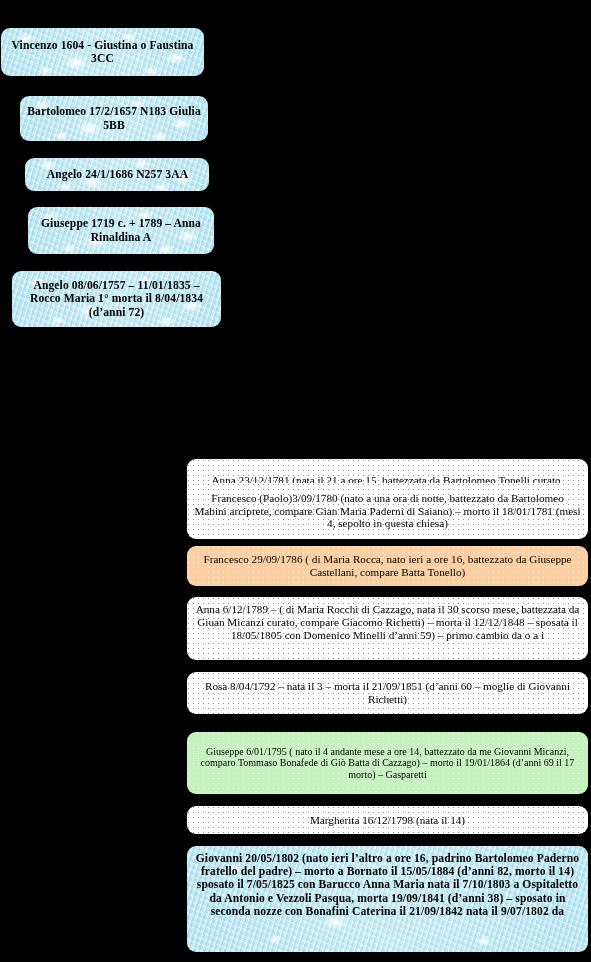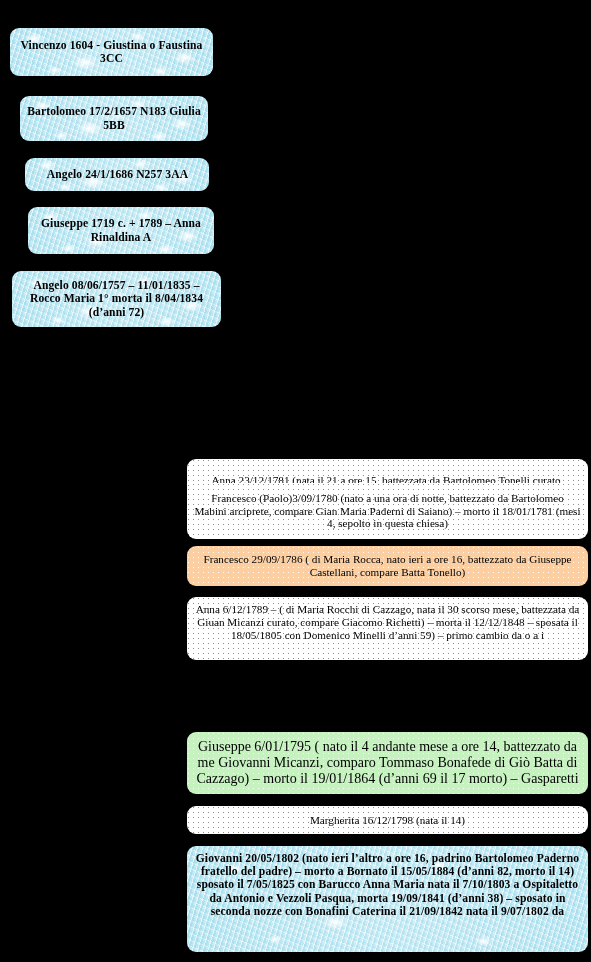--- a/index.html
+++ b/index.html
@@ -85,39 +85,39 @@
     font-size: 11.2px;
     font-weight: normal;
     background-color: #fbcfa2;
     background-image:
       radial-gradient(circle 0.9px at 1.5px 1.5px, #ffffff 0 0.9px, rgba(0,0,0,0) 1px);
     background-size: 5px 5px;
   }
 
   
   .green {
-    font-size: 14px;
+    font-size: 10px;
     font-weight: normal;
     background-color: #c6f2c0;
     background-image:
       radial-gradient(circle 0.8px at 1.5px 1.5px, rgba(255,255,255,0.85) 0 0.8px, rgba(0,0,0,0) 1px);
     background-size: 5px 5px;
   }
 
   
   .cliptop {
     align-items: flex-start;
     padding-top: 6px;
   }
 </style>
 </head>
 <body>
 
 <div id="canvas">
-    <div class="node cyan" style="left: 10px; top: 28px; width: 203px; height: 48px;">
+    <div class="node cyan" style="left: 1px; top: 28px; width: 203px; height: 48px;">
       <span class="txt">Vincenzo 1604 -  Giustina  o Faustina 3CC</span>
     </div>
     <div class="node cyan" style="left: 20px; top: 96px; width: 188px; height: 45px;">
       <span class="txt">Bartolomeo 17/2/1657 N183 Giulia 5BB</span>
     </div>
     <div class="node cyan" style="left: 25px; top: 158px; width: 184px; height: 33px; padding-left: 8px;">
       <span class="txt">Angelo 24/1/1686 N257 3AA</span>
     </div>
     <div class="node cyan" style="left: 28px; top: 207px; width: 186px; height: 47px;">
       <span class="txt">Giuseppe 1719 c. + 1789 – Anna Rinaldina A</span>
@@ -130,20 +130,23 @@
     </div>
     <div class="node dotted" style="left: 187px; top: 483px; width: 401px; height: 56px;">
       <span class="txt">Francesco (Paolo)3/09/1780 (nato a una ora di notte, battezzato da Bartolomeo Mabini arciprete, compare Gian Maria Paderni di Saiano) – morto il 18/01/1781 (mesi 4, sepolto in questa chiesa)</span>
     </div>
     <div class="node orange" style="left: 187px; top: 546px; width: 401px; height: 40px;">
       <span class="txt">Francesco 29/09/1786 ( di Maria Rocca, nato ieri a ore 16, battezzato da Giuseppe Castellani, compare Batta Tonello)</span>
     </div>
     <div class="node dotted cliptop" style="left: 187px; top: 597px; width: 401px; height: 63px;">
       <span class="txt">Anna 6/12/1789 – ( di Maria Rocchi di Cazzago, nata il 30 scorso mese, battezzata da Giuan Micanzi curato, compare Giacomo Richetti) – morta il 12/12/1848 – sposata il 18/05/1805 con  Domenico Minelli d’anni 59) – primo cambio da o a i</span>
     </div>
+    <div class="node dotted" style="left: 187px; top: 672px; width: 401px; height: 42px;">
+      <span class="txt">Rosa 8/04/1792 – nata il 3 – morta il 21/09/1851 (d’anni 60 – moglie di Giovanni Richetti)</span>
+    </div>
     <div class="node green" style="left: 187px; top: 732px; width: 401px; height: 62px;">
       <span class="txt">Giuseppe 6/01/1795 ( nato il 4 andante mese a ore 14, battezzato da me Giovanni Micanzi, comparo Tommaso Bonafede di Giò Batta di Cazzago) – morto il 19/01/1864 (d’anni 69 il 17  morto) – Gasparetti</span>
     </div>
     <div class="node dotted" style="left: 187px; top: 806px; width: 401px; height: 28px;">
       <span class="txt">Margherita 16/12/1798 (nata il 14)</span>
     </div>
     <div class="node cyan cliptop" style="left: 187px; top: 846px; width: 401px; height: 106px;">
       <span class="txt">Giovanni 20/05/1802 (nato ieri l’altro a ore 16, padrino Bartolomeo Paderno fratello del padre) – morto a Bornato il 15/05/1884 (d’anni 82, morto il 14) sposato il 7/05/1825 con Barucco Anna Maria  nata il 7/10/1803 a Ospitaletto da Antonio e Vezzoli Pasqua, morta 19/09/1841 (d’anni 38) – sposato in seconda nozze con Bonafini Caterina il 21/09/1842 nata il 9/07/1802 da</span>
     </div>
   </div>

